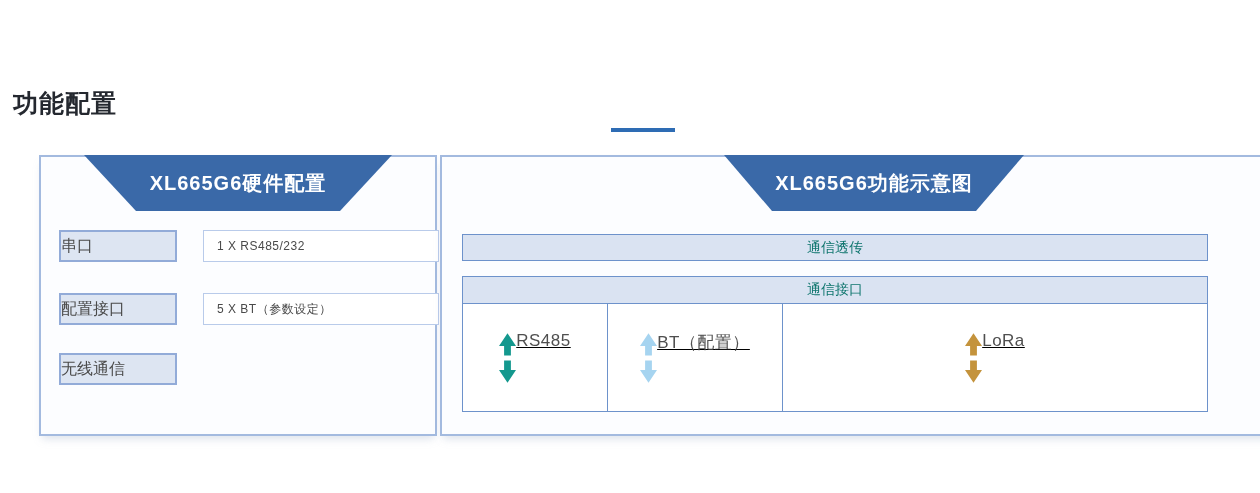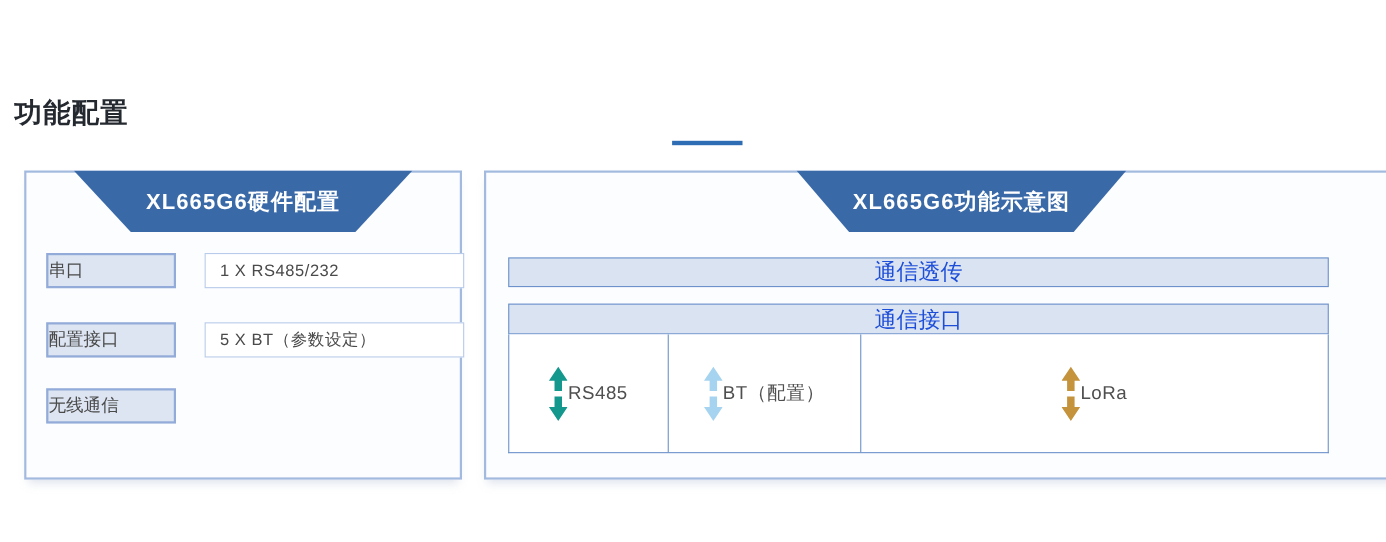--- a/index.html
+++ b/index.html
@@ -21,21 +21,21 @@
   }
   .title-wrap{position:absolute;left:0;top:86px;width:100%;margin-left:13px;}
   .title{font-size:25px;font-weight:bold;color:#24282f;letter-spacing:1px;line-height:34px;}
   .title-underline{width:64px;height:4px;margin:8px auto 0;background:var(--title-underline);}
 
   .panel{
     position:absolute;top:155px;height:281px;
     background:#fcfdff;border:2px solid var(--panel-border);
     box-shadow:0 6px 8px -3px rgba(160,175,200,.35);
   }
-  .left-panel{left:22px;width:398px;}
+  .left-panel{left:39px;width:398px;}
   .right-panel{left:440px;width:868px;}
 
   .trapezoid-header{
     position:absolute;top:-2px;left:50%;transform:translateX(-50%);
     height:56px;background:var(--header-blue);
     display:flex;align-items:center;justify-content:center;
     color:#ffffff;font-size:20px;font-weight:bold;letter-spacing:1px;
   }
   .left-panel .trapezoid-header{width:308px;clip-path:polygon(0 0,100% 0,calc(100% - 52px) 100%,52px 100%);}
   .right-panel .trapezoid-header{width:300px;clip-path:polygon(0 0,100% 0,calc(100% - 48px) 100%,48px 100%);}
@@ -43,44 +43,44 @@
   .hw-row{position:absolute;left:18px;width:362px;height:32px;}
   .hw-label{
     position:absolute;left:0;top:0;width:118px;height:32px;
     background:var(--label-fill);border:2px solid var(--label-border);
     font-size:16px;color:var(--text-dark);
     display:flex;align-items:center;
   }
   .hw-value{
     position:absolute;left:144px;top:0;width:236px;height:32px;
     background:#ffffff;border:1px solid var(--value-border);
-    font-size:15px;color:var(--text-dark);
+    font-size:12px;color:var(--text-dark);
     display:flex;align-items:center;padding-left:13px;letter-spacing:.5px;text-align:right;
   }
 
   .bar{
     background:var(--bar-fill);border:1px solid var(--bar-border);
     display:flex;align-items:center;justify-content:center;
-    font-size:20px;color:#1d4ed8;
+    font-size:14px;color:#0f766e;
   }
   .top-bar{position:absolute;left:20px;top:77px;width:746px;height:27px;}
   .comm-table{position:absolute;left:20px;top:119px;width:746px;border-radius:29px;}
   .section-bar{width:100%;height:28px;}
   .comm-body{
     display:flex;height:108px;background:#ffffff;
     border:1px solid var(--bar-border);border-top:none;
   }
   .comm-cell{
     display:flex;align-items:center;justify-content:center;
     border-right:1px solid var(--bar-border);
   }
   .cell-1{width:145px;}
   .cell-2{width:175px;}
   .cell-3{flex:1;border-right:none;justify-content:space-evenly;}
-  .iface{display:flex;align-items:center;}
+  .iface{display:flex;align-items:flex-start;text-decoration:underline;}
   .iface-label{font-size:17px;color:#4f4f4f;letter-spacing:.5px;white-space:nowrap;}
   .arrow{width:17px;height:54px;display:block;}
 </style>
 </head>
 <body>
 
 <div class="title-wrap">
   <div class="title">功能配置</div>
   <div class="title-underline"></div>
 </div>

